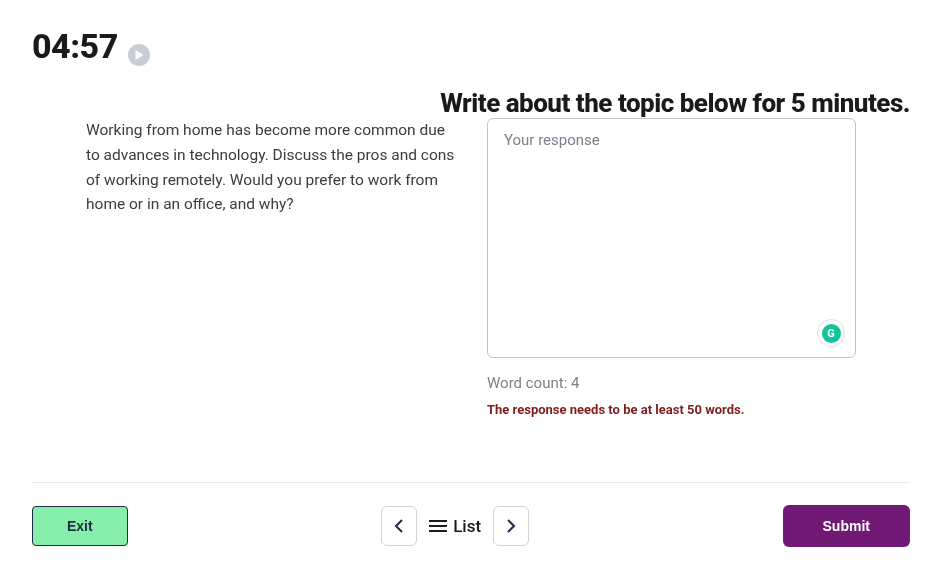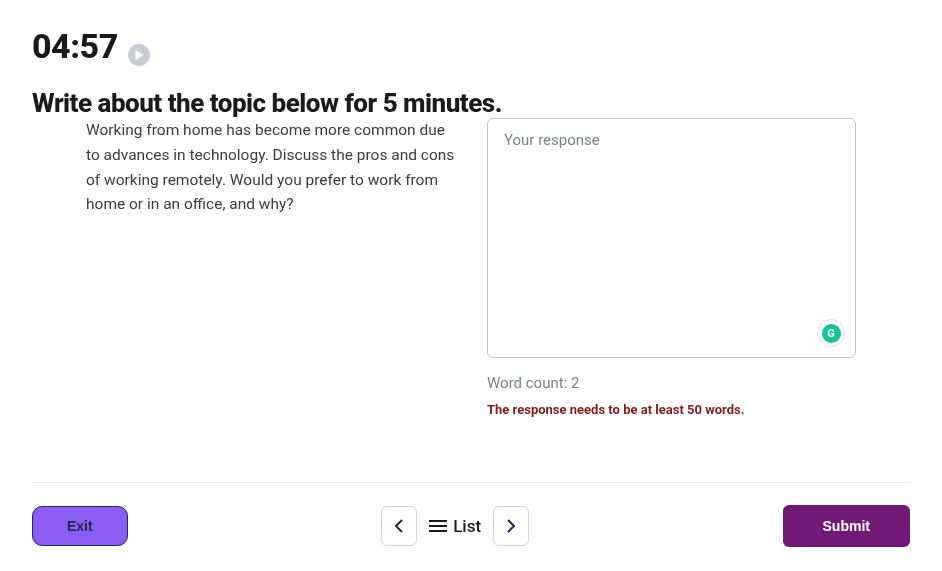--- a/index.html
+++ b/index.html
@@ -43,21 +43,21 @@
       cursor: pointer;
     }
     .play-btn svg {
       fill: #ffffff;
       width: 9px;
       height: 10px;
       margin-left: 1px;
     }
     .instruction {
       margin-top: 22px;
-      text-align: left;
+      text-align: right;
       font-size: 26px;
       font-weight: 800;
       letter-spacing: -0.5px;
     }
     .main {
       display: flex;
       gap: 32px;
       padding: 0 54px;
     }
     .prompt {
@@ -131,27 +131,27 @@
     }
     .footer {
       margin-top: auto;
       border-top: 1px solid #eaeaea;
       padding: 22px 0 24px 0;
       display: flex;
       align-items: center;
       justify-content: space-between;
     }
     .exit-btn {
-      background: #8b5cf6;
+      background: #86efac;
       border: 1.5px solid #1e2a4a;
       color: #1e2a4a;
       font-weight: 700;
       font-size: 14px;
       padding: 11px 34px;
-      border-radius: 10px;
+      border-radius: 4px;
       cursor: pointer;
     }
     .nav-center {
       display: flex;
       align-items: center;
       gap: 12px;
       justify-content: space-between;
     }
     .nav-btn {
       width: 36px;
@@ -214,21 +214,21 @@
 
   <div class="main">
     <div class="prompt">Working from home has become more common due to advances in technology. Discuss the pros and cons of working remotely. Would you prefer to work from home or in an office, and why?</div>
     <div class="response-col">
       <div class="response-box">
         <textarea placeholder="Your response" style=""></textarea>
         <div class="grammarly-badge">
           <div class="grammarly-inner">G</div>
         </div>
       </div>
-      <div class="word-count">Word count: 2</div>
+      <div class="word-count">Word count: 4</div>
       <div class="requirement">The response needs to be at least 50 words.</div>
     </div>
   </div>
 
   <div class="footer">
     <button class="exit-btn">Exit</button>
     <div class="nav-center">
       <div class="nav-btn">
         <svg viewBox="0 0 10 16">
           <polyline points="8,2 2,8 8,14"></polyline>

